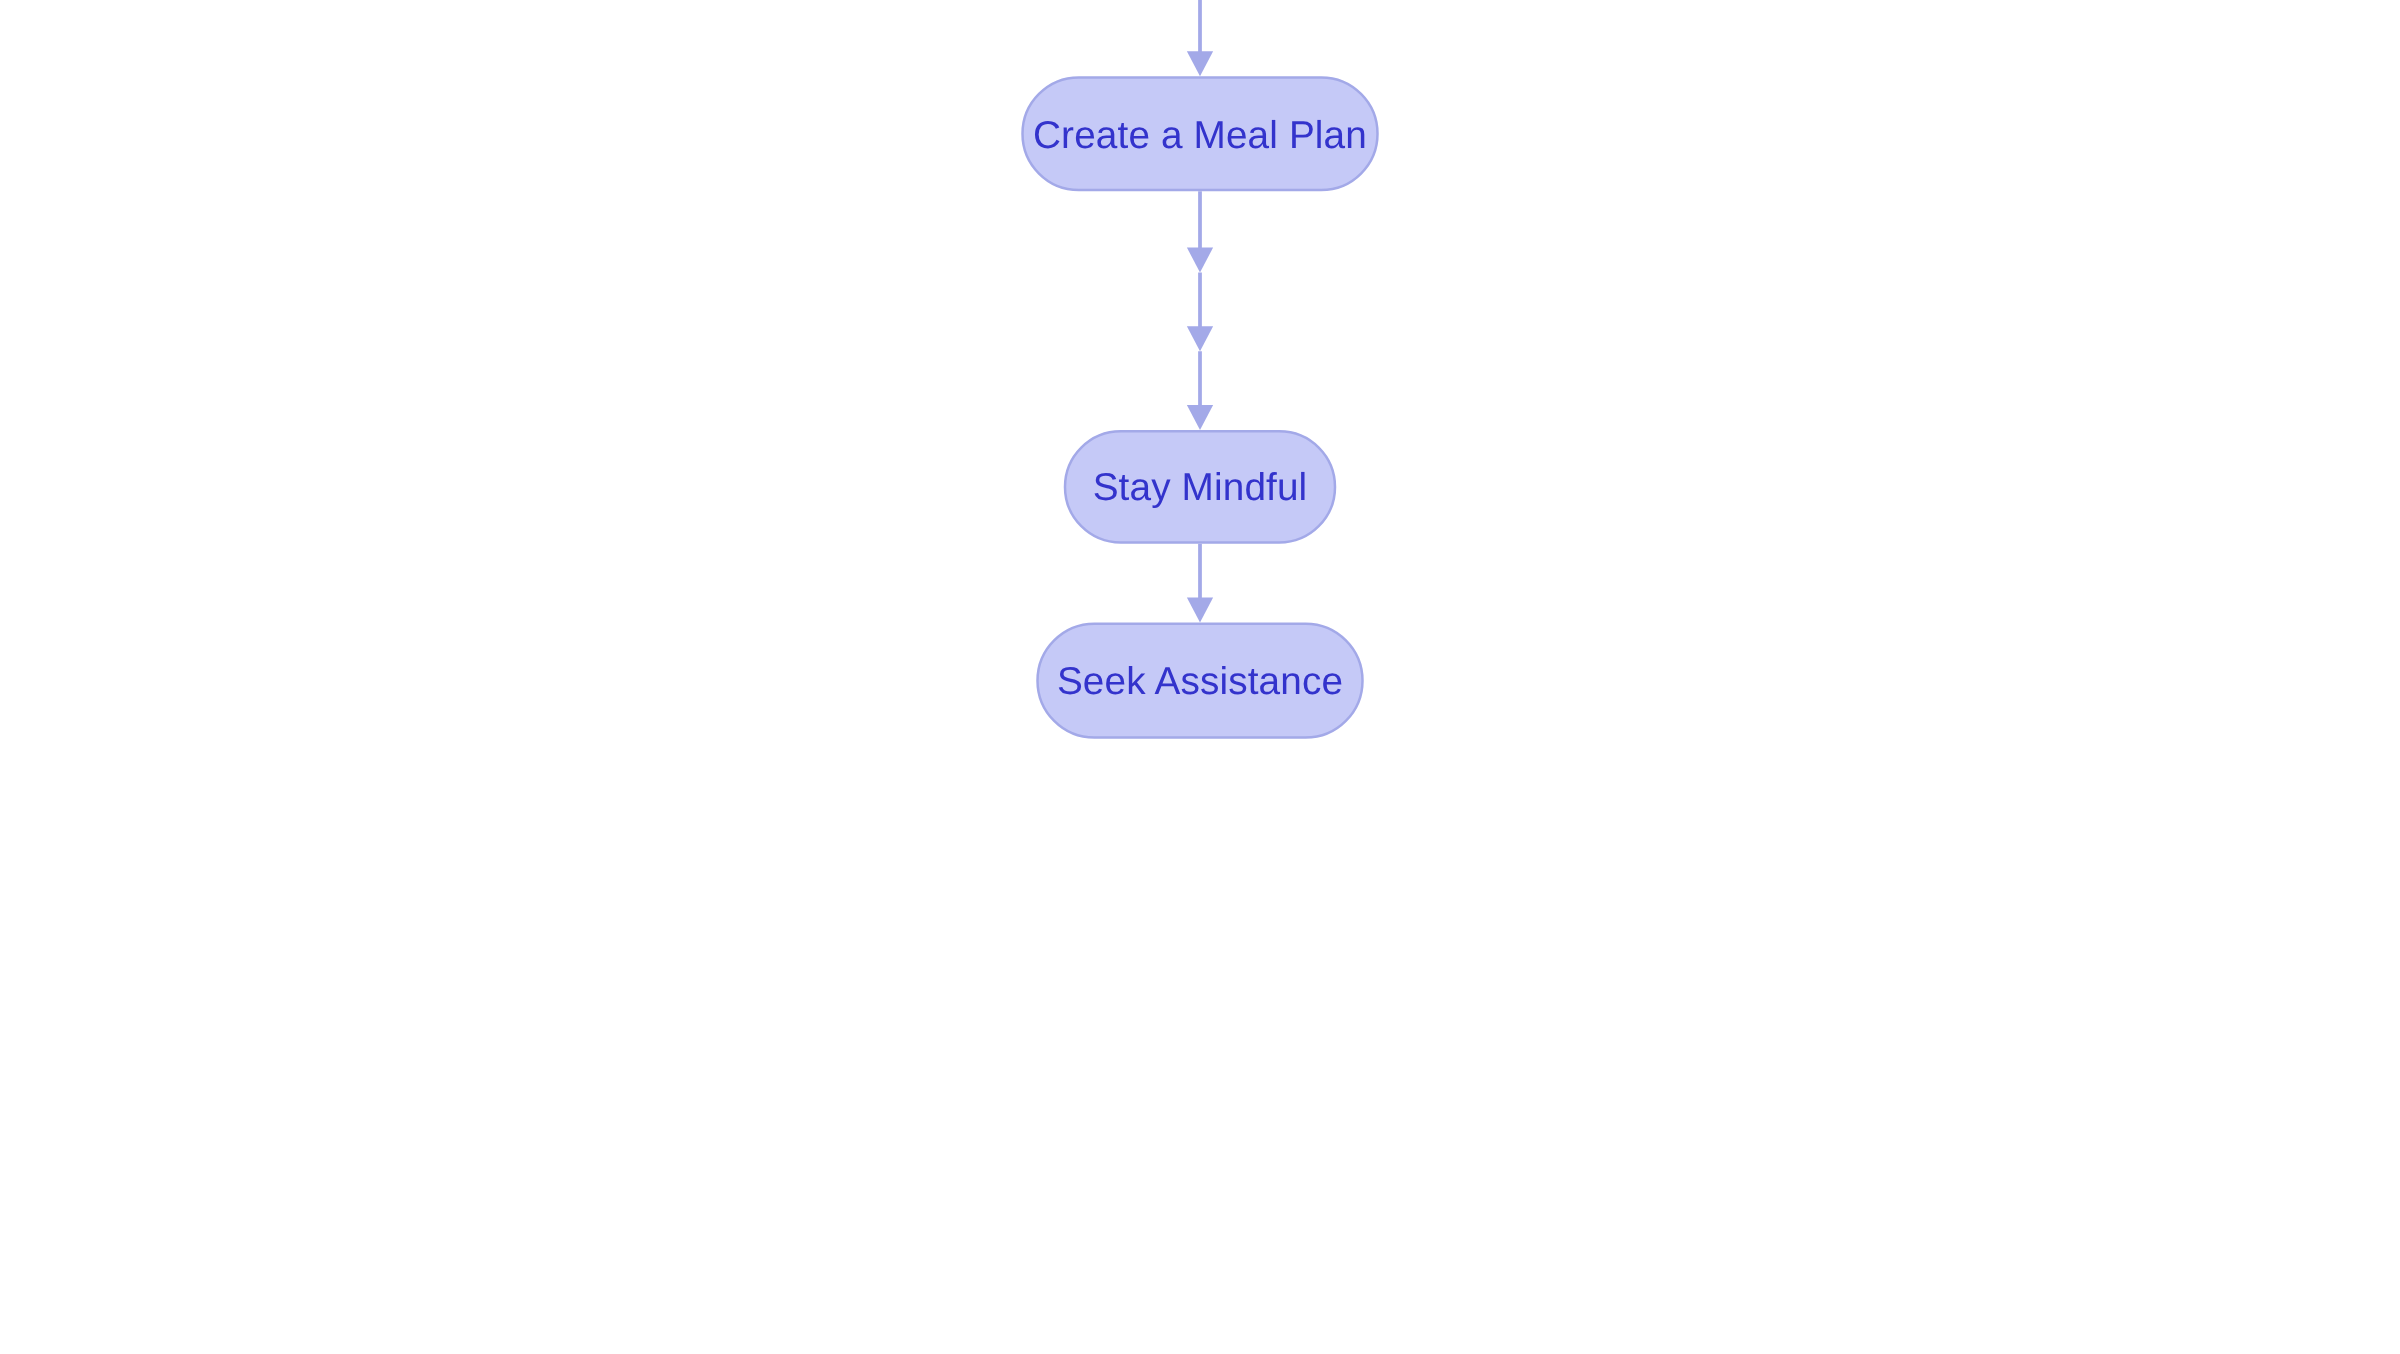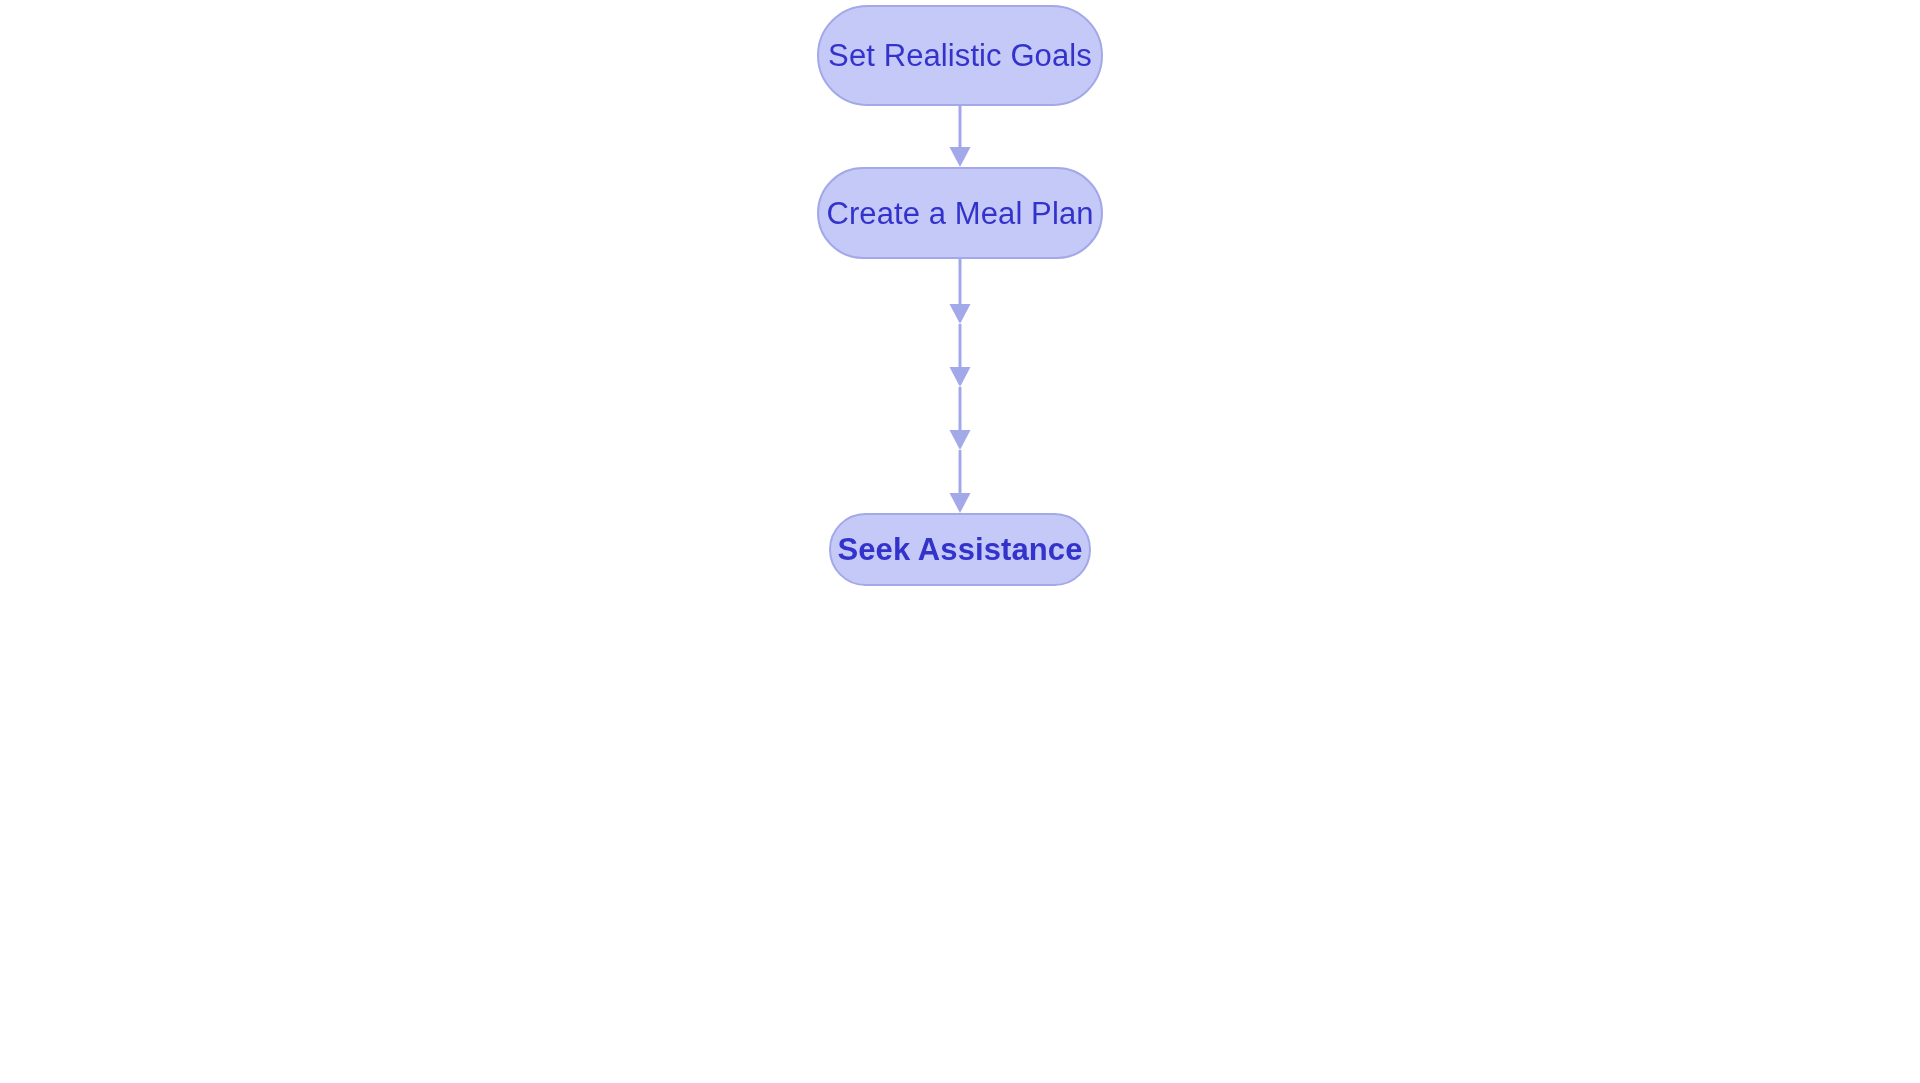--- a/index.html
+++ b/index.html
@@ -65,37 +65,34 @@
     display: block;
     overflow: visible;
   }
 
   
   .node-0 { width: 286px; height: 101px; margin-top: 5px; }
   .node-1 { width: 286px; height: 92px; }
   .node-2 { width: 404px; height: 95px; }
   .node-3 { width: 298px; height: 91px; }
   .node-4 { width: 218px; height: 91px; }
-  .node-5 { width: 262px; height: 73px; font-weight: bold; }
+  .node-5 { width: 262px; height: 93px; }
 
   .conn-0 { height: 61px; }
   .conn-1 { height: 65px; }
   .conn-2 { height: 63px; }
   .conn-3 { height: 63px; }
   .conn-4 { height: 63px; }
 </style>
 </head>
 <body>
 
 <div id="flowchart-canvas">
   <div class="flow-column">
 
-    <div class="node node-0">
-      <span class="node-label">Set Realistic Goals</span>
-    </div>
 
     <div class="connector conn-0">
       <svg width="24" height="61" viewBox="0 0 24 61" aria-hidden="true">
         <line x1="12" y1="0" x2="12" y2="47" stroke="#a3a9e8" stroke-width="3"></line>
         <polygon points="12,61 1.5,41 22.5,41" fill="#a3a9e8"></polygon>
       </svg>
     </div>
 
     <div class="node node-1">
       <span class="node-label">Create a Meal Plan</span>
@@ -117,20 +114,23 @@
     </div>
 
 
     <div class="connector conn-3">
       <svg width="24" height="63" viewBox="0 0 24 63" aria-hidden="true">
         <line x1="12" y1="0" x2="12" y2="49" stroke="#a3a9e8" stroke-width="3"></line>
         <polygon points="12,63 1.5,43 22.5,43" fill="#a3a9e8"></polygon>
       </svg>
     </div>
 
+    <div class="node node-4">
+      <span class="node-label">Stay Mindful</span>
+    </div>
 
     <div class="connector conn-4">
       <svg width="24" height="63" viewBox="0 0 24 63" aria-hidden="true">
         <line x1="12" y1="0" x2="12" y2="49" stroke="#a3a9e8" stroke-width="3"></line>
         <polygon points="12,63 1.5,43 22.5,43" fill="#a3a9e8"></polygon>
       </svg>
     </div>
 
     <div class="node node-5">
       <span class="node-label">Seek Assistance</span>

